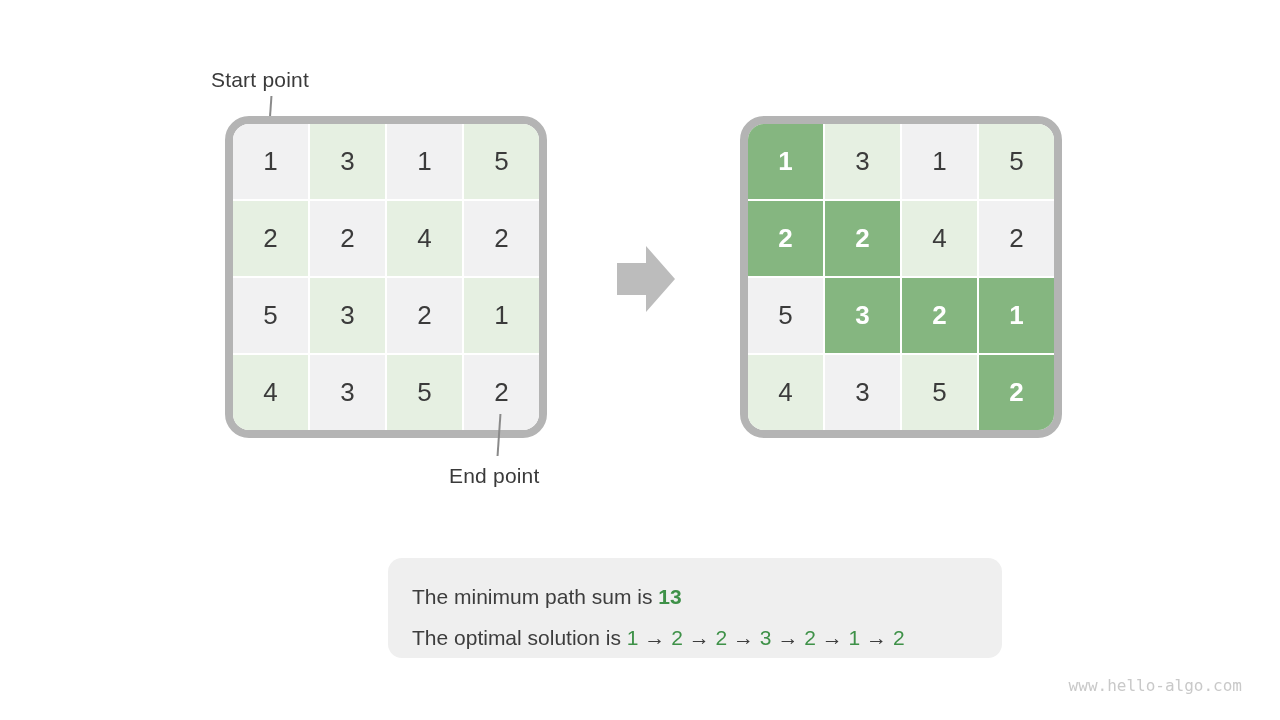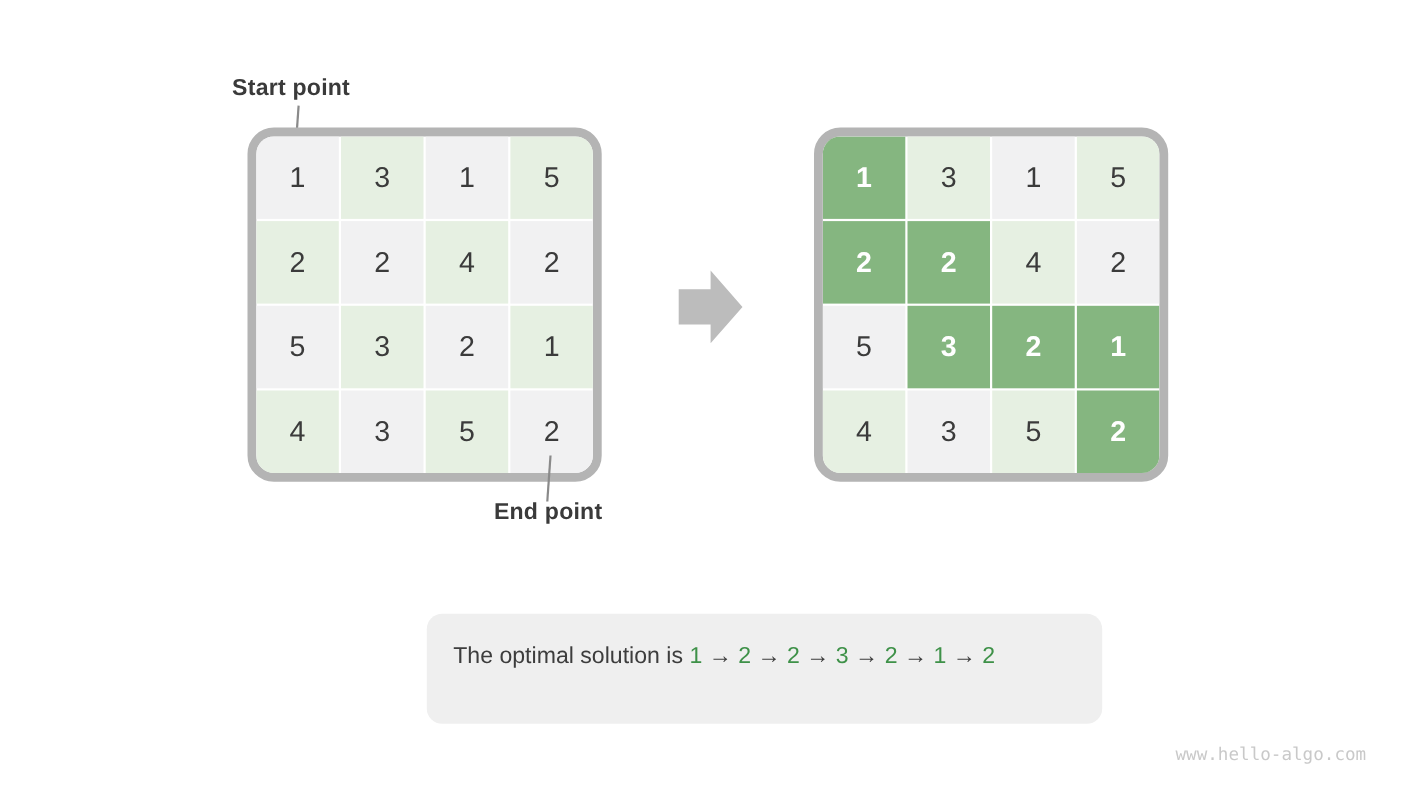--- a/index.html
+++ b/index.html
@@ -8,26 +8,26 @@
     position: relative;
     width: 1280px;
     height: 720px;
     background: var(--bg, #ffffff);
     font-family: "Liberation Sans", sans-serif;
     overflow: hidden;
   }
   .point-label {
     position: absolute;
     font-size: 21px;
-    font-weight: bold;
+    font-weight: normal;
     color: #3a3a3a;
     letter-spacing: 0.2px;
   }
   .label-start { left: 211px; top: 68px; }
-  .label-end   { left: 449px; top: 454px; text-align: center; }
+  .label-end   { left: 449px; top: 464px; text-align: center; }
   .leader {
     position: absolute;
     width: 2px;
     background: #8a8a8a;
   }
   .leader-start { left: 269px; top: 96px;  height: 42px; transform: rotate(4deg); }
   .leader-end   { left: 498px; top: 414px; height: 42px; transform: rotate(4deg); }
   .grid {
     position: absolute;
     top: 116px;
@@ -124,18 +124,19 @@
       <div class="cell green">4</div>
       <div class="cell gray">3</div>
       <div class="cell green">5</div>
       <div class="cell path">2</div>
     </div>
 
   <div class="leader leader-end"></div>
   <div class="point-label label-end">End point</div>
 
   <div class="summary-box">
+    <div class="summary-line"><span>The minimum path sum is </span><span class="green-text bold">13</span></div>
     <div class="summary-line"><span>The optimal solution is </span><span><span class="green-text">1</span><span class="seq-arrow"> → </span><span class="green-text">2</span><span class="seq-arrow"> → </span><span class="green-text">2</span><span class="seq-arrow"> → </span><span class="green-text">3</span><span class="seq-arrow"> → </span><span class="green-text">2</span><span class="seq-arrow"> → </span><span class="green-text">1</span><span class="seq-arrow"> → </span><span class="green-text">2</span></span></div>
   </div>
 
   <div class="watermark">www.hello-algo.com</div>
 
 </div>
 
 </body></html>

